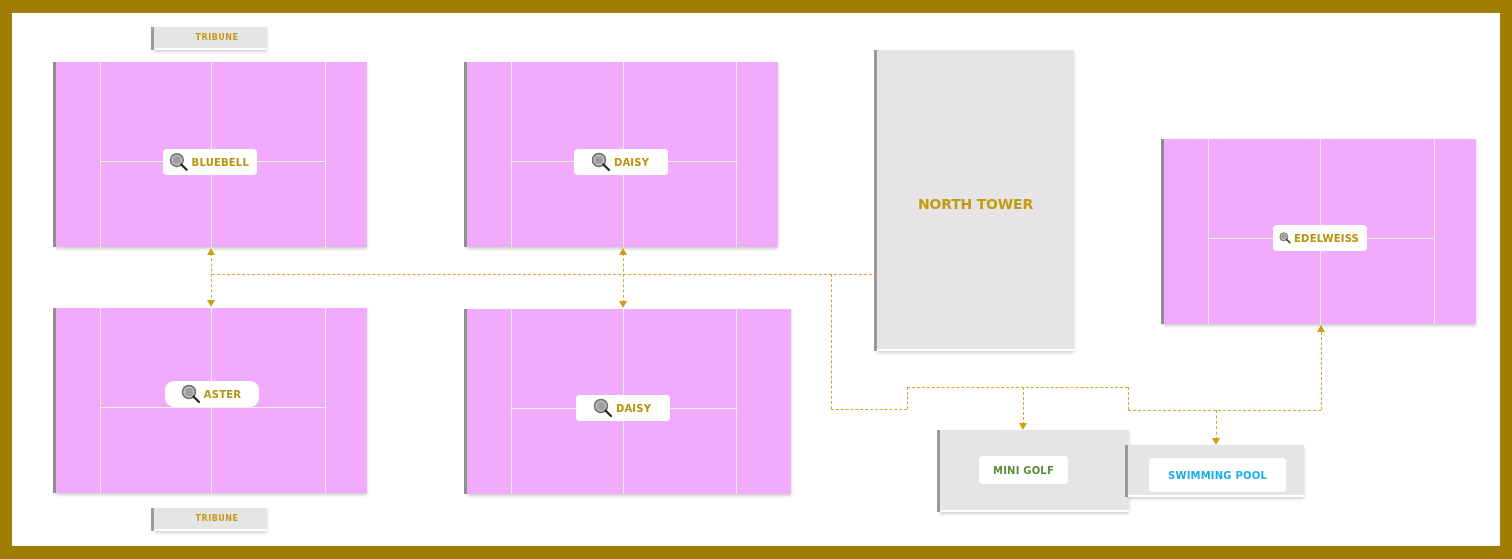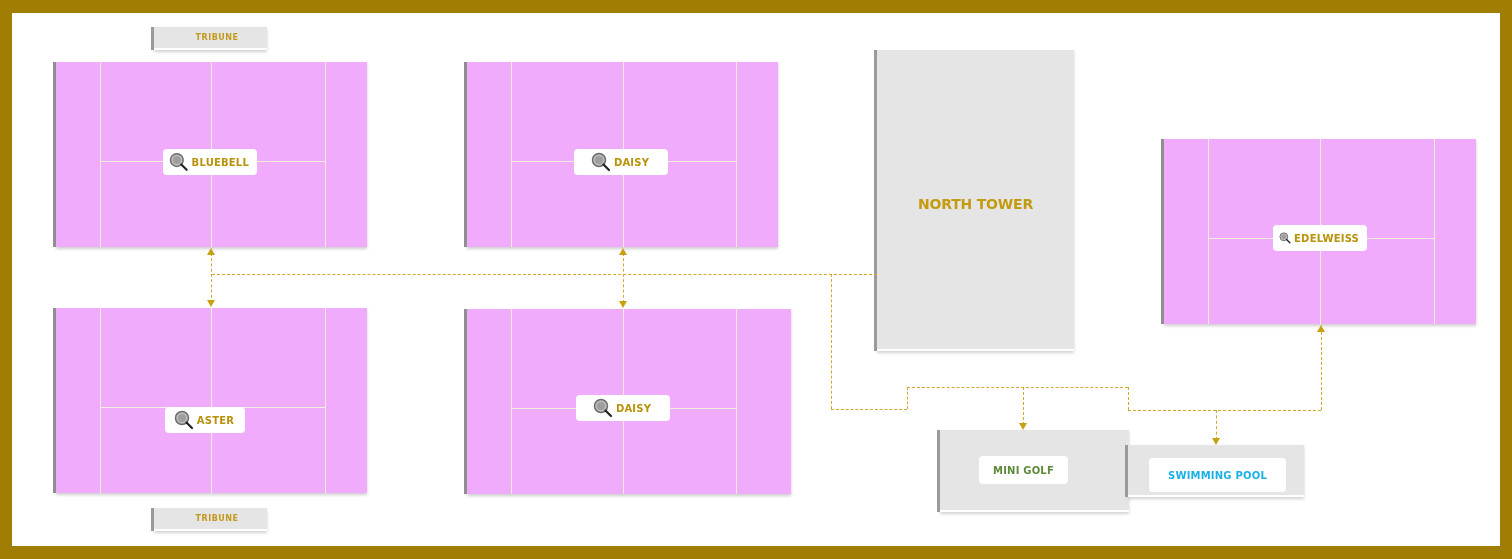--- a/index.html
+++ b/index.html
@@ -61,21 +61,21 @@
       </svg>
     <span class="txt">DAISY</span>
   </div>
 </div>
 
 <div class="court" style="left:56px;top:308px;width:311px;height:185px;">
   <div class="line lv" style="left:44px;"></div>
   <div class="line lv" style="left:155px;"></div>
   <div class="line lv" style="left:269px;"></div>
   <div class="line lh" style="left:44px;width:225px;top:99px;"></div>
-  <div class="label" style="left:109px;top:99px;width:80px;">
+  <div class="label" style="left:109px;top:73px;width:94px;border-radius:9px;">
     <svg class="racket" viewBox="0 0 20 20">
         <circle cx="8" cy="8" r="6.5" fill="#bdbdbd" stroke="#6d6d6d" stroke-width="1.5"></circle>
         <circle cx="8" cy="8" r="4" fill="#9e9e9e"></circle>
         <line x1="12.5" y1="12.5" x2="18" y2="18" stroke="#222" stroke-width="2.2" stroke-linecap="round"></line>
       </svg>
     <span class="txt">ASTER</span>
   </div>
 </div>
 
 <div class="court" style="left:467px;top:309px;width:311px;height:185px;padding-left:13px;">

